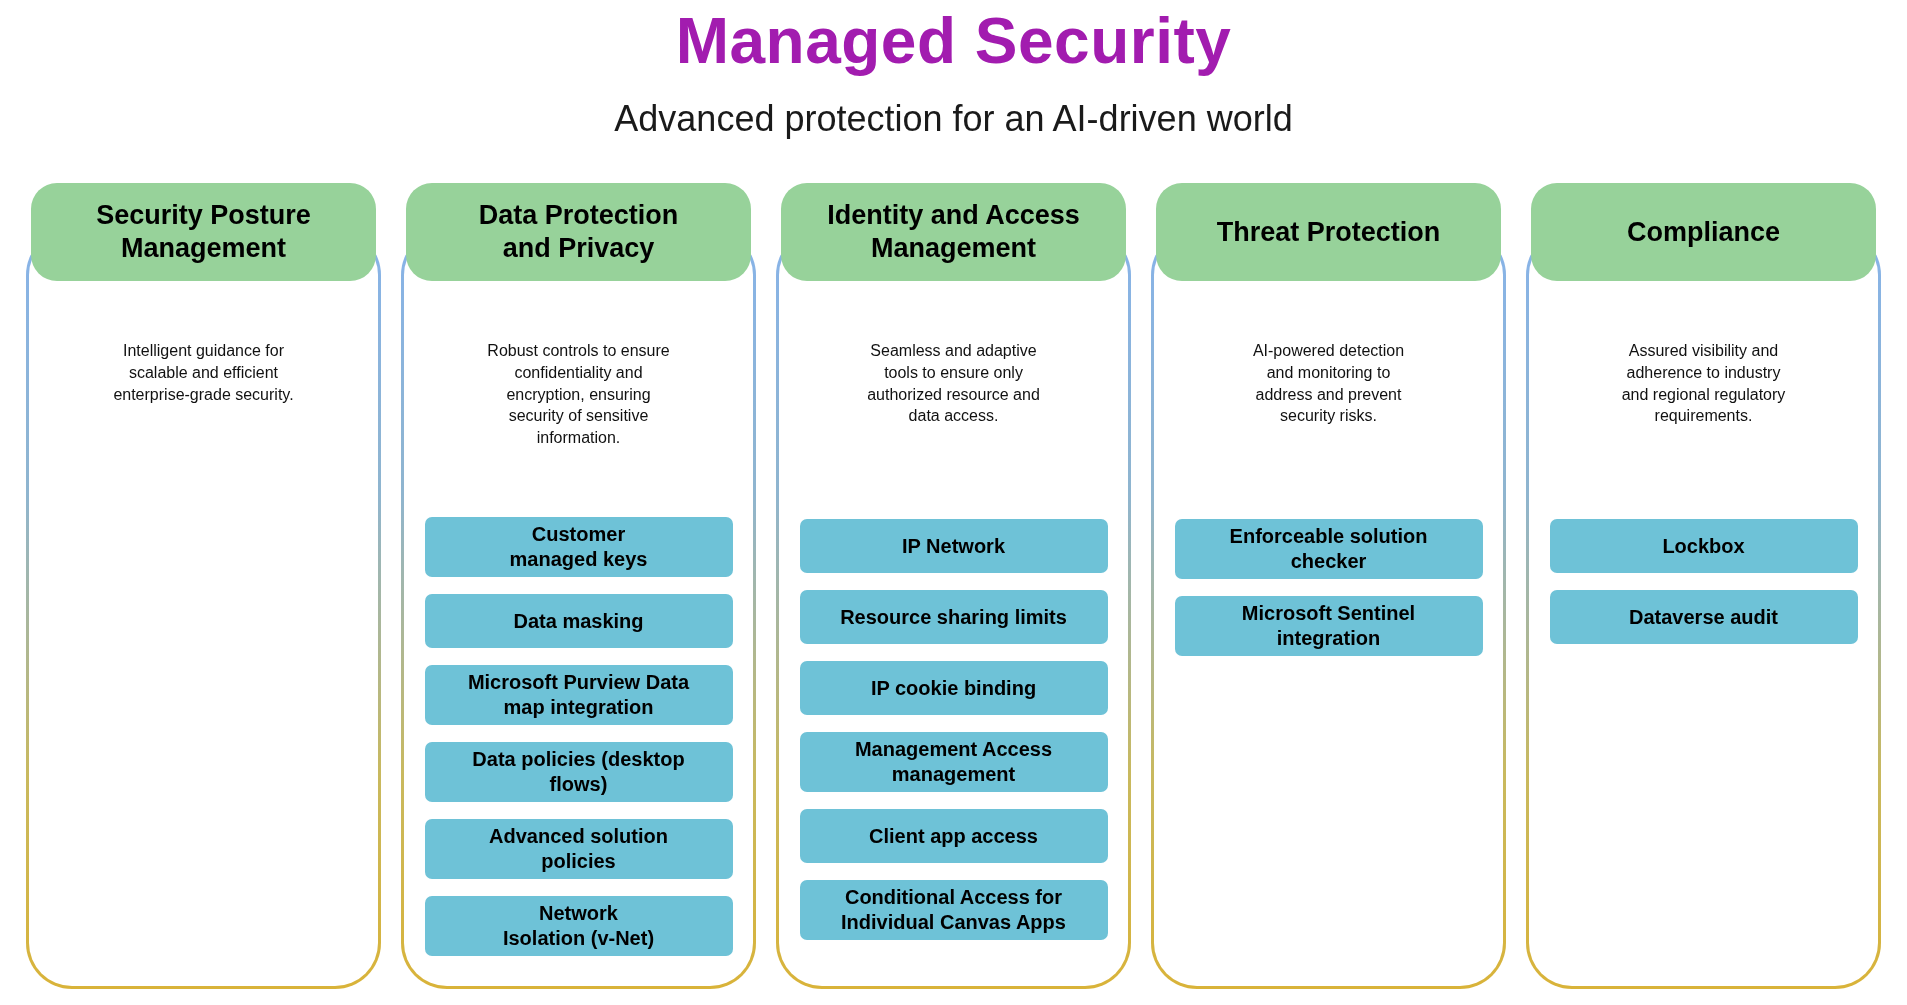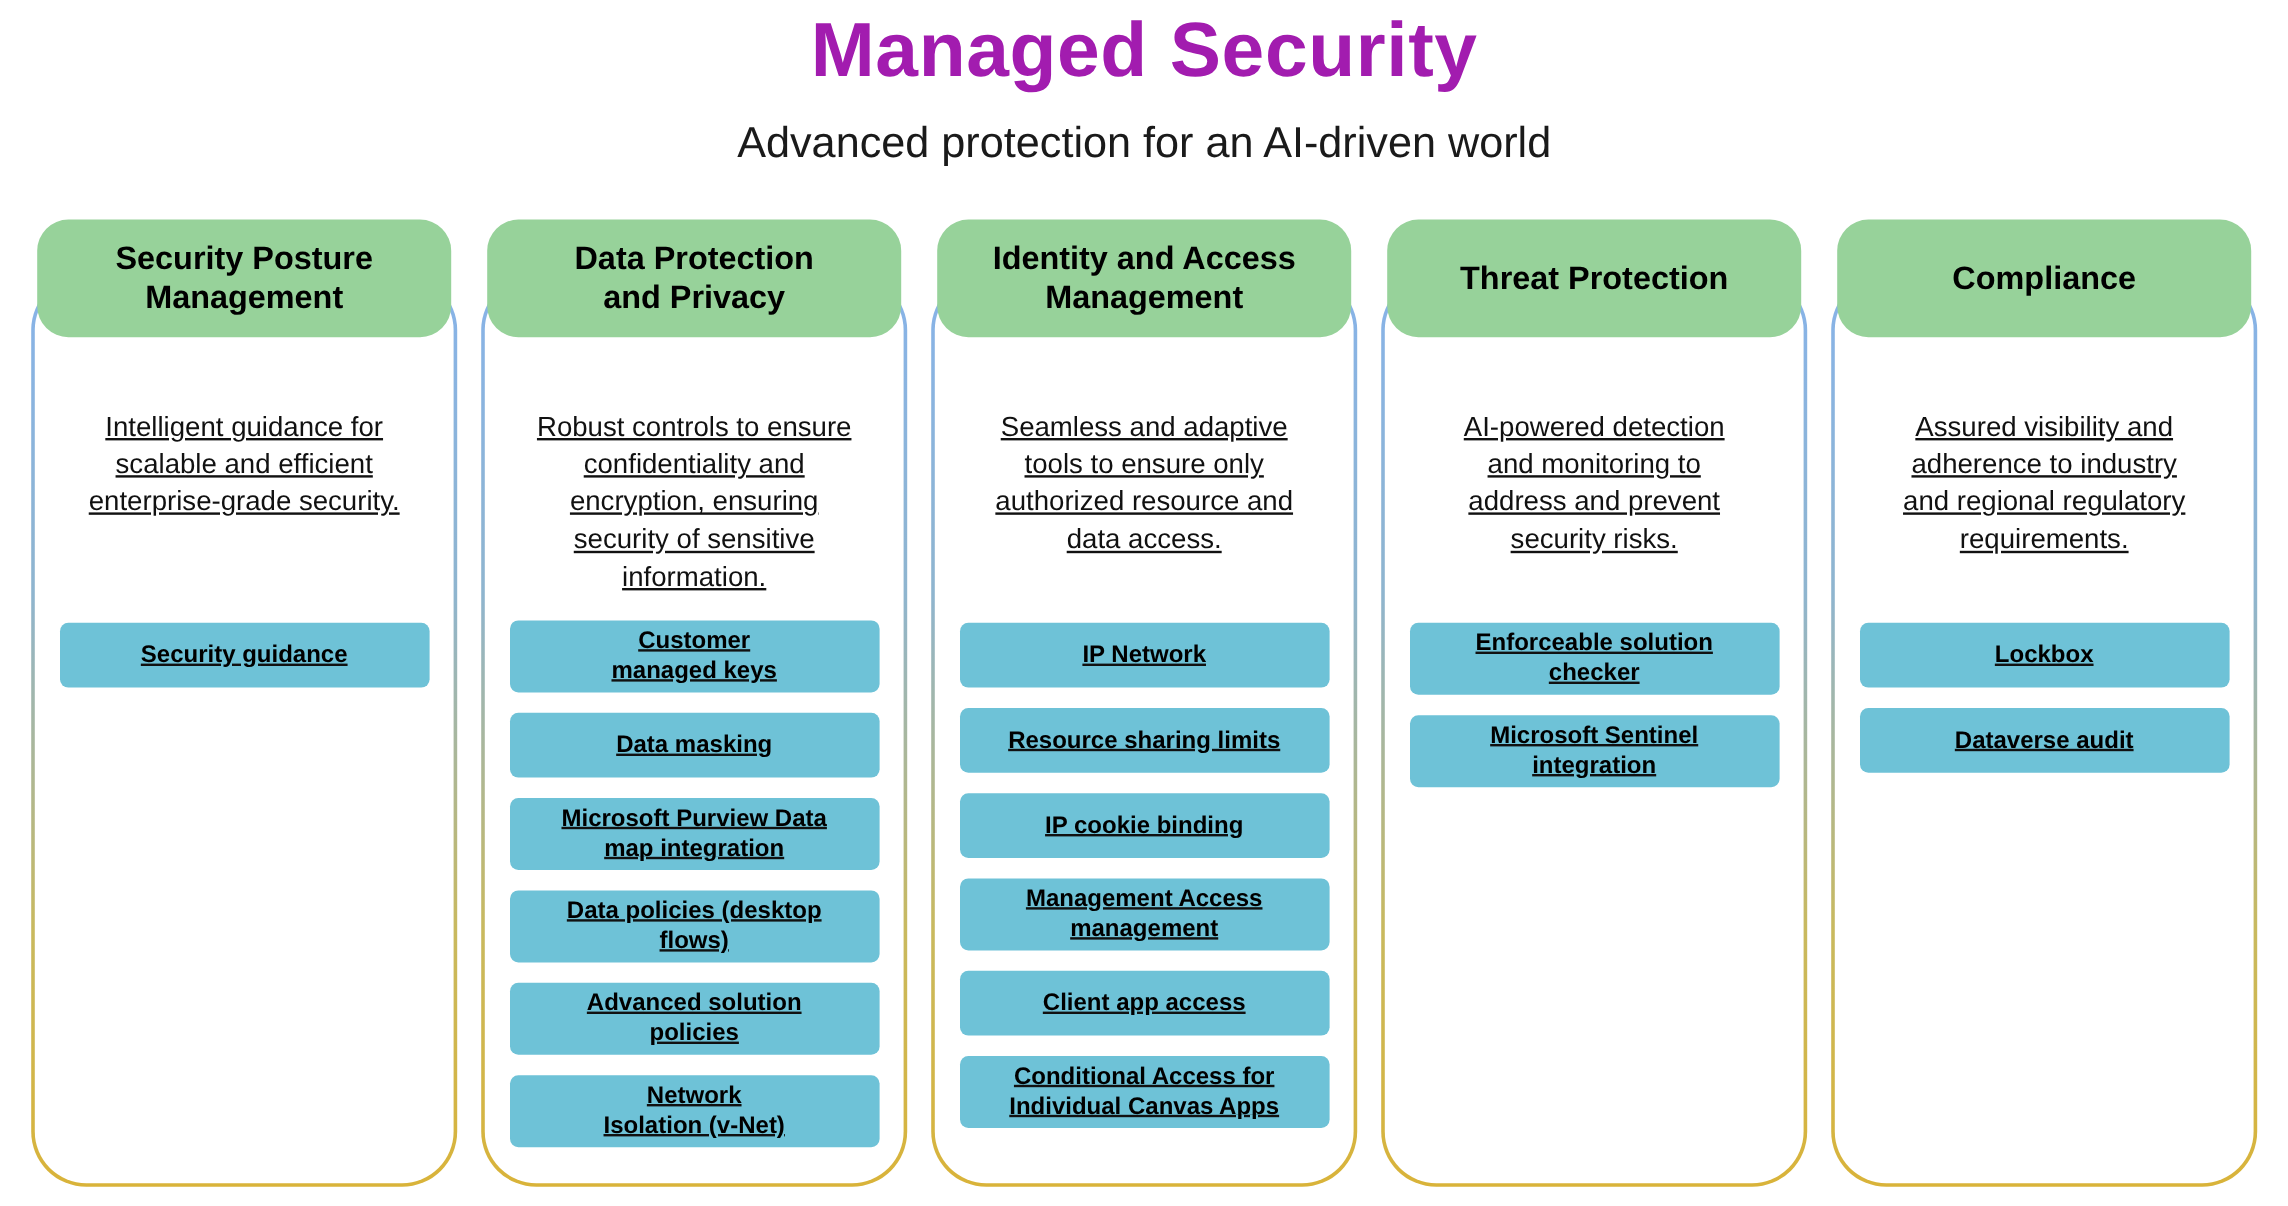--- a/index.html
+++ b/index.html
@@ -31,21 +31,20 @@
     font-weight: 400;
     margin-top: 22px;
     color: #1a1a1a;
   }
   .columns {
     display: flex;
     gap: 20px;
     padding: 1px 26px;
     margin-top: 42px;
     align-items: center;
-    text-decoration: underline;
   }
   .column {
     position: relative;
     flex: 1;
     height: 806px;
     box-sizing: border-box;
     padding-top: 46px;
   }
   .col-frame {
     height: 100%;
@@ -78,21 +77,21 @@
     text-align: center;
     font-size: 27px;
     font-weight: 700;
     line-height: 1.25;
     white-space: pre-line;
     z-index: 2;
     padding: 0 10px;
     color: #000000;
   }
   .col-desc {
-    font-size: 23px;
+    font-size: 16px;
     line-height: 1.35;
     text-align: center;
     white-space: pre-line;
     height: 179px;
     box-sizing: border-box;
     color: #111111;
   }
   .pills {
     display: flex;
     flex-direction: column;
@@ -128,23 +127,20 @@
 <div class="columns">
 
   <div class="column">
     <div class="col-header">Security Posture
 Management</div>
     <div class="col-frame">
       <div class="col-inner">
         <div class="col-desc">Intelligent guidance for
 scalable and efficient
 enterprise-grade security.</div>
-        <div class="pills">
-          <div class="pill">Security guidance</div>
-        </div>
       </div>
     </div>
   </div>
 
   <div class="column">
     <div class="col-header">Data Protection
 and Privacy</div>
     <div class="col-frame">
       <div class="col-inner">
         <div class="col-desc">Robust controls to ensure

